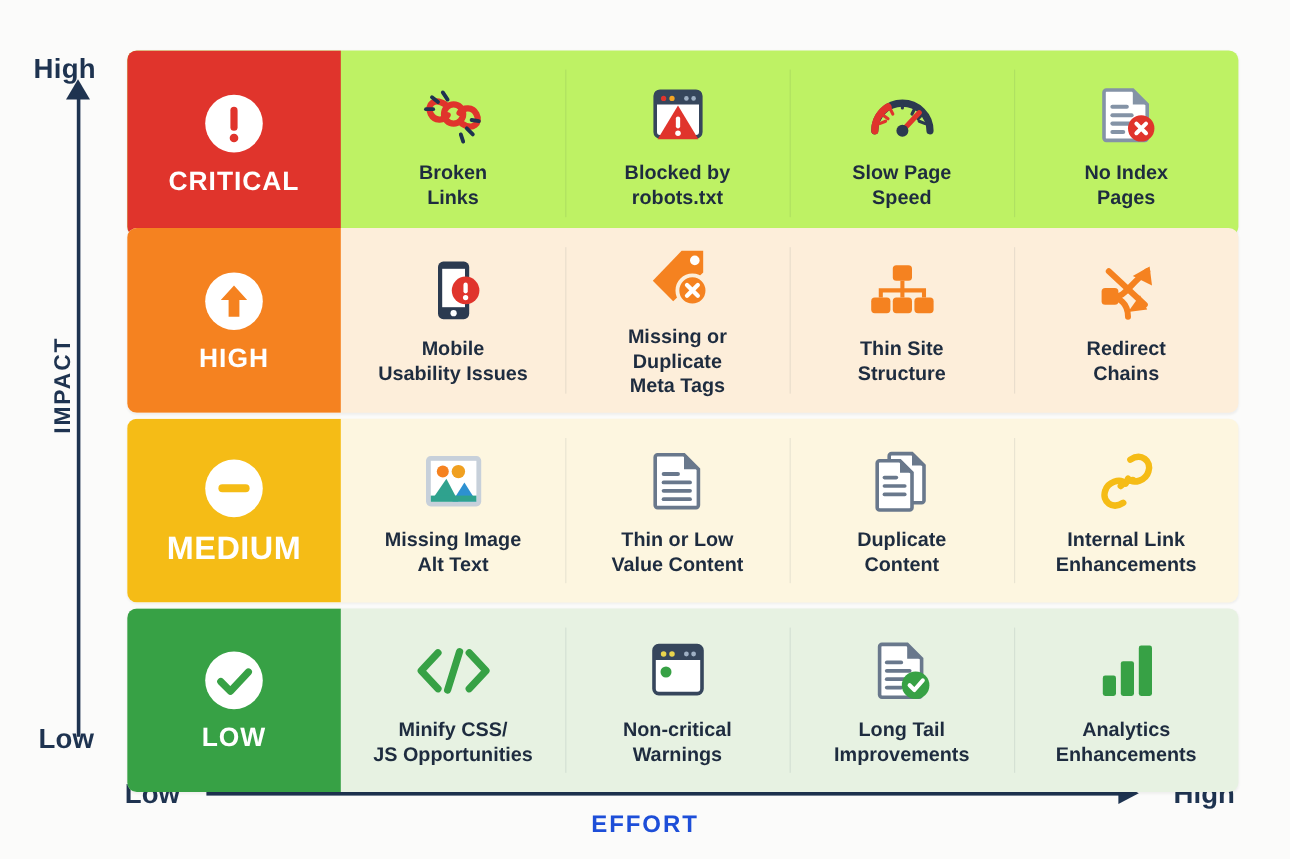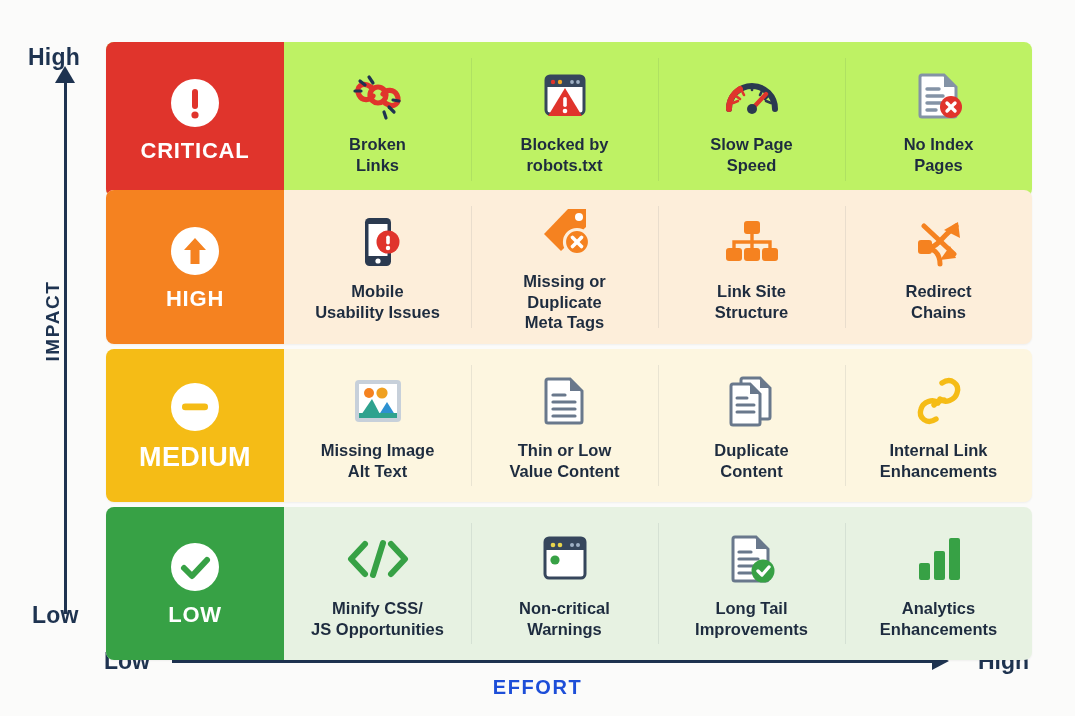--- a/index.html
+++ b/index.html
@@ -279,21 +279,21 @@
               <g stroke="#f58220" stroke-width="3.4" fill="none">
                 <line x1="30" y1="17" x2="30" y2="24"></line>
                 <path d="M12 31 V25 H48 V31"></path>
                 <line x1="30" y1="24" x2="30" y2="31"></line>
               </g>
               <rect x="4" y="31" width="16" height="13" rx="3" fill="#f58220"></rect>
               <rect x="22" y="31" width="16" height="13" rx="3" fill="#f58220"></rect>
               <rect x="40" y="31" width="16" height="13" rx="3" fill="#f58220"></rect>
             </svg>
           </div>
-          <div class="cell-label">Link Site
+          <div class="cell-label">Thin Site
 Structure</div>
         </div>
 
         <div class="cell">
           <div class="cell-icon">
             <svg width="58" height="56" viewBox="0 0 58 56">
               <g fill="none" stroke="#f58220" stroke-width="5" stroke-linecap="round">
                 <path d="M14 12 L44 40"></path>
                 <path d="M16 34 C28 34, 30 24, 46 12"></path>
                 <path d="M30 50 C30 38, 22 34, 16 34"></path>

